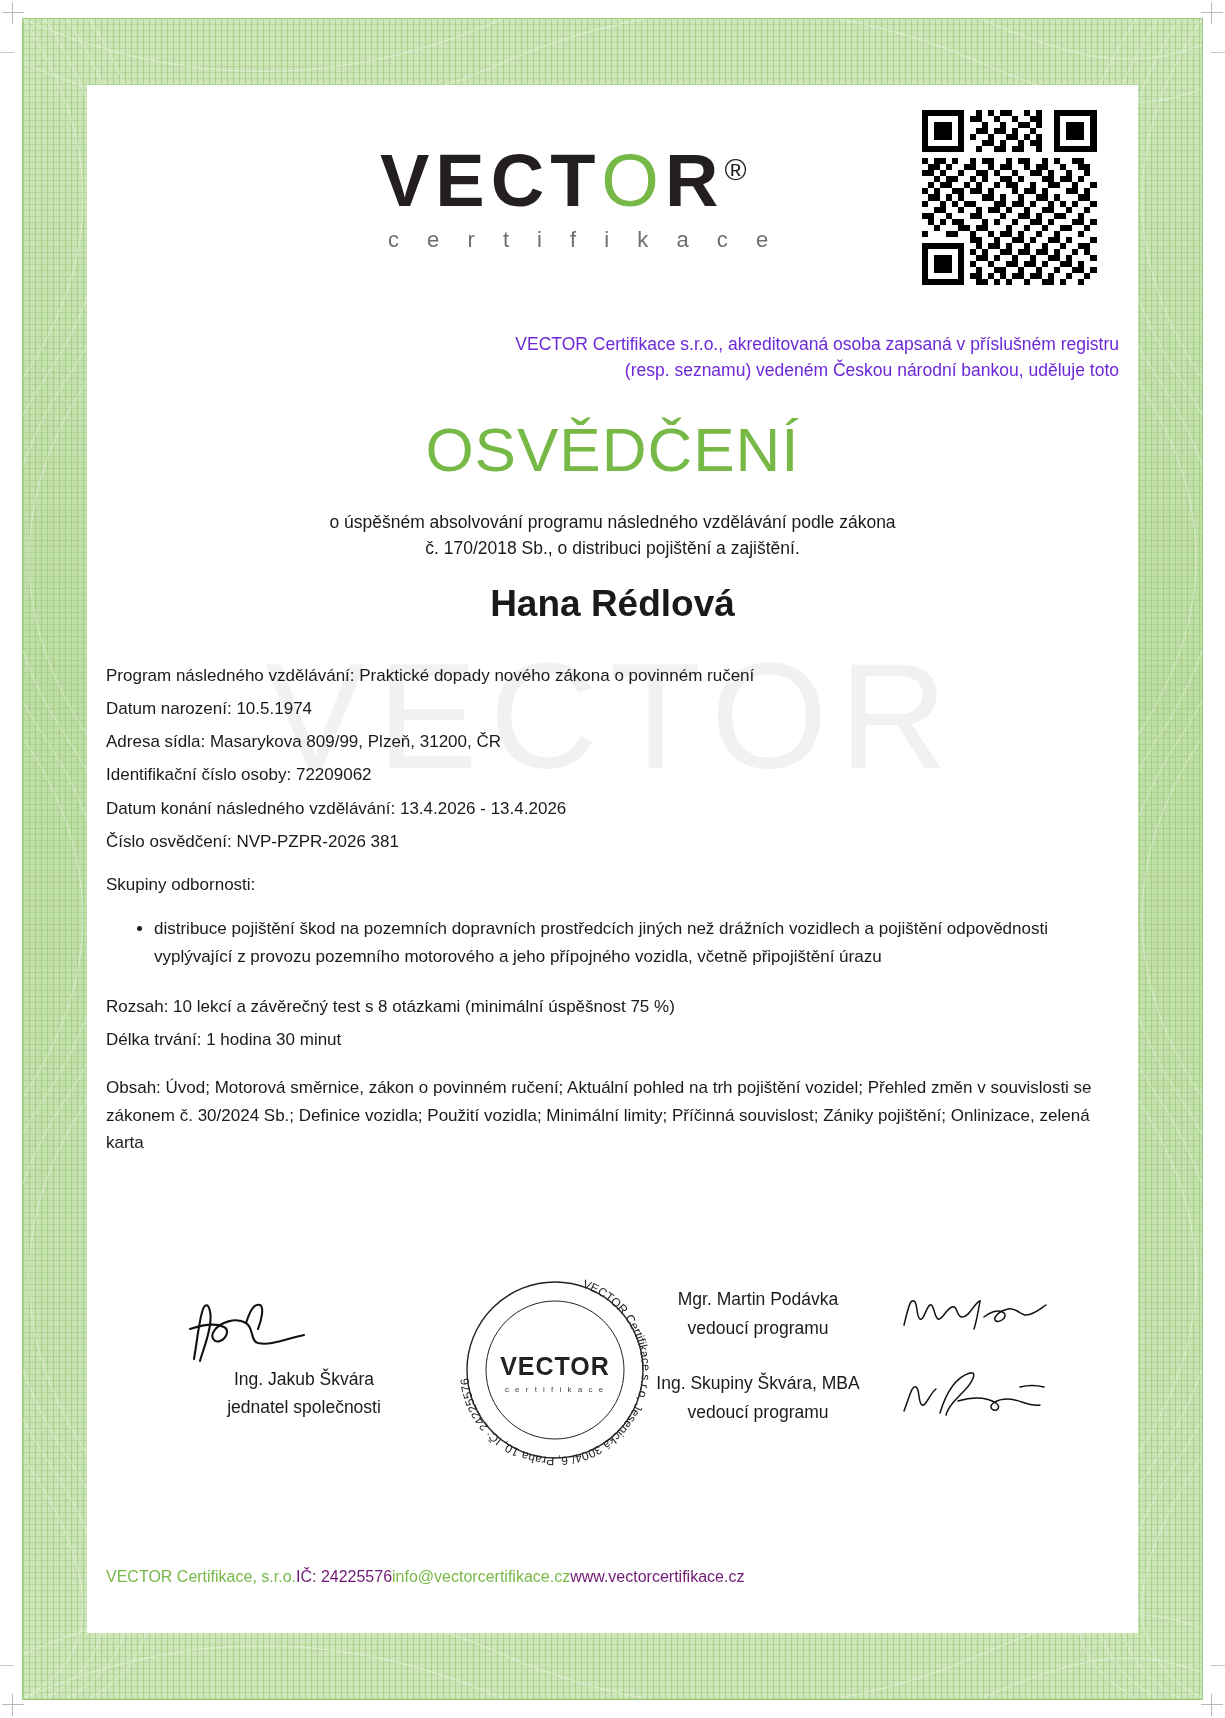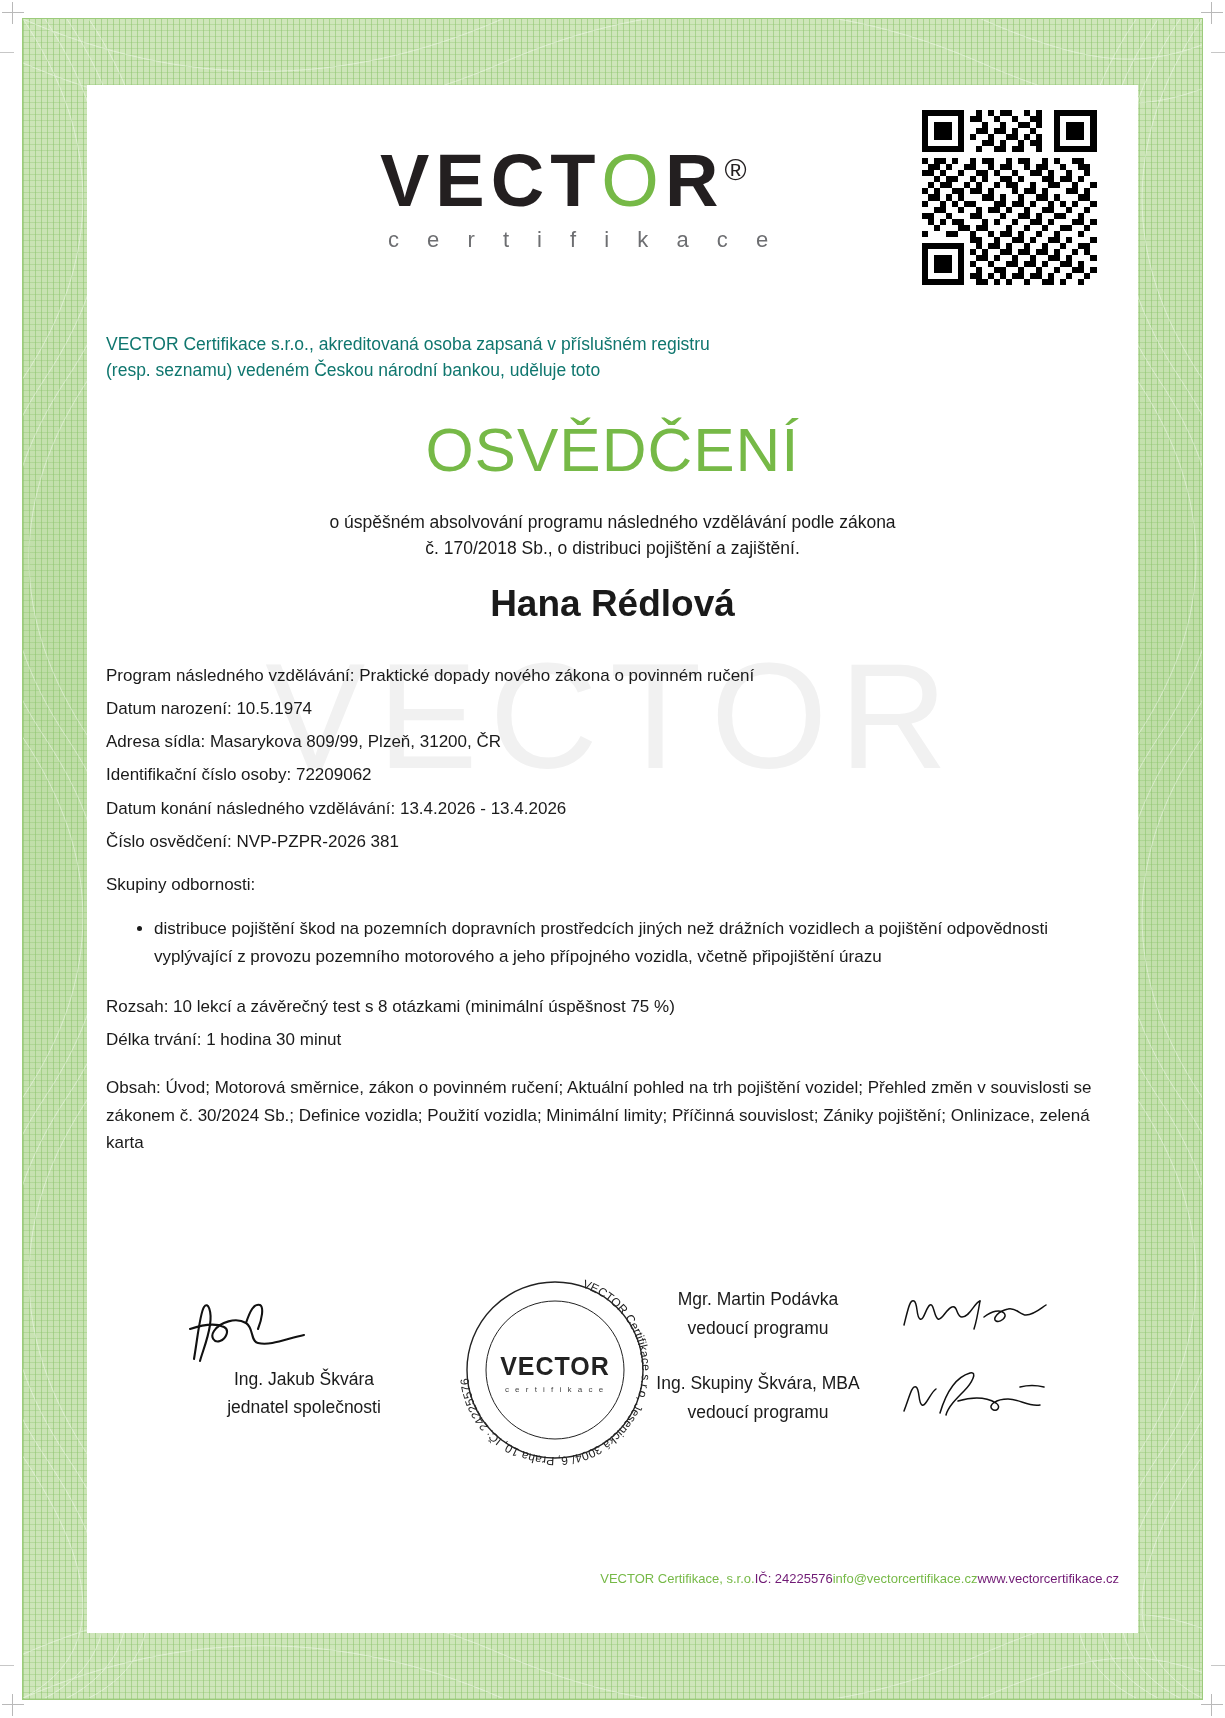--- a/index.html
+++ b/index.html
@@ -144,25 +144,25 @@
   }
 
   .qr {
     width: 200px;
     height: 175px;
     margin-top: 10px;
     margin-right: 6px;
   }
 
   .intro {
-    text-align: left;
+    text-align: right;
     font-size: 17.5px;
     line-height: 1.5;
     margin-top: 46px;
-    color: #0f766e;
+    color: #6d28d9;
   }
 
   .title-main {
     text-align: center;
     font-size: 62px;
     color: #76b947;
     font-weight: 400;
     margin-top: 30px;
     letter-spacing: 1px;
   }
@@ -264,22 +264,22 @@
   }
 
   
   .footer {
     position: absolute;
     left: 106px;
     right: 106px;
     bottom: 132px;
     display: flex;
     align-items: center;
-    justify-content: flex-end;
-    font-size: 13px;
+    justify-content: flex-start;
+    font-size: 16px;
   }
   .footer .green { color: #76b947; }
   .footer .dark { color: #701a75; }
 
   svg { display: block; }
 </style>
 </head>
 <body>
 
 <div class="page">

